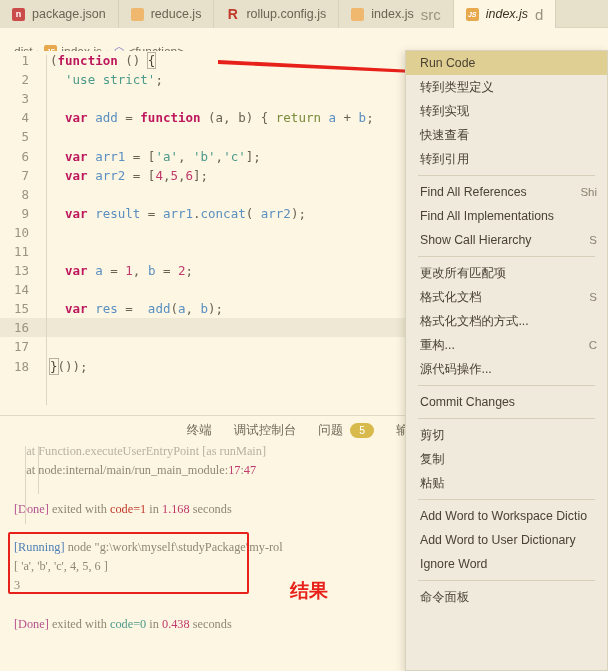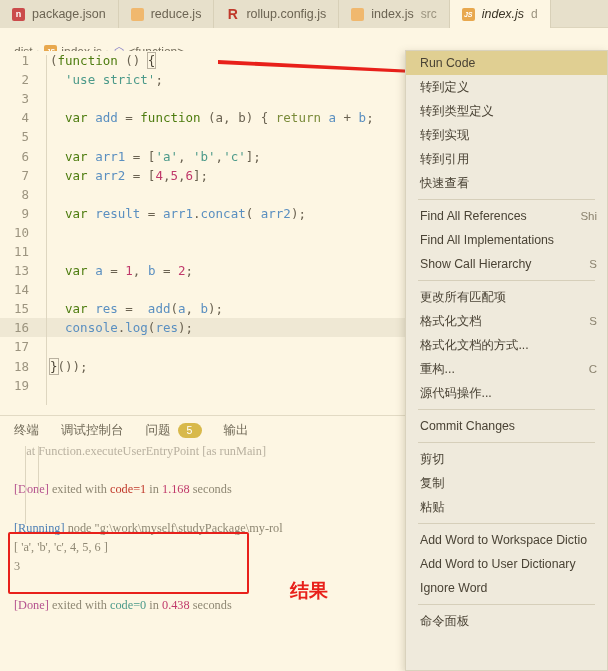--- a/index.html
+++ b/index.html
@@ -20,21 +20,21 @@
   }
   .tab{
     display:flex;align-items:center;gap:7px;
     padding:0 12px;height:28px;box-sizing:border-box;
     background:#E7E0CB;color:#6c6453;
     border-right:1px solid #d8d0b8;
     white-space:nowrap;font-size:12.5px;
     flex:0 0 auto;
   }
   .tab.active{background:#FDF6E3;color:#3b3527;font-style:italic;}
-  .tab .sub{font-size:12px;color:#9b937f;font-style:normal;}
+  .tab .sub{font-size:15px;color:#9b937f;font-style:normal;}
   .ficon{
     width:13px;height:13px;flex:0 0 13px;border-radius:2px;
     display:inline-flex;align-items:center;justify-content:center;
     font-size:7px;font-weight:bold;font-family:"Liberation Sans",sans-serif;
     color:#fff;line-height:1;
   }
   .ficon.npm{background:#cb4b4b;color:#fff;font-size:9px;}
   .ficon.js{background:#F0B86E;color:#ffffff;}
   .ficon.js2{background:#E8A84E;color:#fff;}
   .ficon.rollup{background:transparent;color:#c0392b;font-size:14px;font-weight:bold;}
@@ -58,37 +58,37 @@
   .coderow.cur{background:#EFE8D4;}
   .gutter{
     width:40px;flex:0 0 40px;text-align:right;padding-right:11px;
     box-sizing:border-box;color:#9c947f;font-size:12.5px;
   }
   .codetext{flex:1;padding-left:10px;position:relative;}
   .indent-guide{
     position:absolute;left:46px;top:51px;width:1px;
     background:#ded6c0;
   }
-  .k{color:#4d7c0f;font-weight:normal;margin-top:19px;}      
+  .k{color:#be185d;font-weight:bold;margin-top:19px;}      
   .kw{color:#7a8b3a;}                       
   .id{color:#5a8fc0;}                       
   .fn{color:#5a8fc0;}
   .str{color:#4c9a8a;}
   .num{color:#c0396b;}
   .p{color:#6b6352;}
   .brkt{outline:1px solid #b9b1a0;}
 
   
   .panel{
     position:absolute;left:0;top:415px;width:608px;height:256px;
     background:#FDF6E3;border-top:1px solid #e2dac4;box-sizing:border-box;
   }
   .paneltabs{
     display:flex;align-items:center;gap:22px;height:28px;padding:0 14px;
-    font-size:12.5px;color:#6f6856;
+    font-size:12.5px;color:#6f6856;justify-content:center;
   }
   .ptab{display:flex;align-items:center;gap:7px;cursor:default;}
   .badge{
     background:#D8B94B;color:#fff;border-radius:9px;min-width:16px;height:15px;
     display:inline-flex;align-items:center;justify-content:center;
     font-size:10.5px;padding:0 4px;font-family:"Liberation Sans",sans-serif;
   }
   .term{
     position:absolute;left:0;top:28px;width:535px;height:228px;
     font-family:Liberation Serif, serif;
@@ -179,24 +179,23 @@
       <div class="coderow"><span class="gutter">5</span><span class="codetext"></span></div>
       <div class="coderow"><span class="gutter">6</span><span class="codetext"><span class="p">  </span><span class="k">var</span><span class="p"> </span><span class="id">arr1</span><span class="p"> = [</span><span class="str">'a'</span><span class="p">, </span><span class="str">'b'</span><span class="p">,</span><span class="str">'c'</span><span class="p">];</span></span></div>
       <div class="coderow"><span class="gutter">7</span><span class="codetext"><span class="p">  </span><span class="k">var</span><span class="p"> </span><span class="id">arr2</span><span class="p"> = [</span><span class="num">4</span><span class="p">,</span><span class="num">5</span><span class="p">,</span><span class="num">6</span><span class="p">];</span></span></div>
       <div class="coderow"><span class="gutter">8</span><span class="codetext"></span></div>
       <div class="coderow"><span class="gutter">9</span><span class="codetext"><span class="p">  </span><span class="k">var</span><span class="p"> </span><span class="id">result</span><span class="p"> = </span><span class="id">arr1</span><span class="p">.</span><span class="fn">concat</span><span class="p">( </span><span class="id">arr2</span><span class="p">);</span></span></div>
       <div class="coderow"><span class="gutter">10</span><span class="codetext"></span></div>
       <div class="coderow"><span class="gutter">11</span><span class="codetext"></span></div>
       <div class="coderow"><span class="gutter">13</span><span class="codetext"><span class="p">  </span><span class="k">var</span><span class="p"> </span><span class="id">a</span><span class="p"> = </span><span class="num">1</span><span class="p">, </span><span class="id">b</span><span class="p"> = </span><span class="num">2</span><span class="p">;</span></span></div>
       <div class="coderow"><span class="gutter">14</span><span class="codetext"></span></div>
       <div class="coderow"><span class="gutter">15</span><span class="codetext"><span class="p">  </span><span class="k">var</span><span class="p"> </span><span class="id">res</span><span class="p"> =  </span><span class="fn">add</span><span class="p">(</span><span class="id">a</span><span class="p">, </span><span class="id">b</span><span class="p">);</span></span></div>
-      <div class="coderow cur"><span class="gutter">16</span><span class="codetext"><span class="p">  </span><span class="id">console</span><span class="p">.</span><span class="fn">log</span><span class="p">(</span><span class="id">res</span><span class="p">);</span></span></div>
+      <div class="coderow cur"><span class="gutter">16</span></div>
       <div class="coderow"><span class="gutter">17</span><span class="codetext"></span></div>
       <div class="coderow"><span class="gutter">18</span><span class="codetext"><span class="brkt">}</span><span class="p">());</span></span></div>
-      <div class="coderow"><span class="gutter">19</span><span class="codetext"></span></div>
     </div>
   <div class="indent-guide" style="top:55px;height:350px;"></div>
 
   <div class="panel">
     <div class="paneltabs" id="paneltabs">
         <div class="ptab">
           <span>终端</span>
         </div>
         <div class="ptab">
           <span>调试控制台</span>
@@ -204,20 +203,21 @@
         <div class="ptab">
           <span>问题</span>
           <span class="badge">5</span>
         </div>
         <div class="ptab">
           <span>输出</span>
         </div>
       </div>
     <div class="term" id="term">
         <div class="tline"><span class="t-grey">    at Function.executeUserEntryPoint [as runMain]</span></div>
+        <div class="tline"><span class="t-dim">    at node:internal/main/run_main_module:</span><span class="t-num">17</span><span class="t-dim">:</span><span class="t-num">47</span></div>
         <div class="tline">&nbsp;</div>
         <div class="tline"><span class="t-done">[Done]</span><span class="t-dim"> exited with </span><span class="t-red">code=1</span><span class="t-dim"> in </span><span class="t-num">1.168</span><span class="t-dim"> seconds</span></div>
         <div class="tline">&nbsp;</div>
         <div class="tline"><span class="t-run">[Running]</span><span class="t-dim"> node "g:\work\myself\studyPackage\my-rol</span></div>
         <div class="tline"><span class="t-dim">[ 'a', 'b', 'c', 4, 5, 6 ]</span></div>
         <div class="tline"><span class="t-dim">3</span></div>
         <div class="tline">&nbsp;</div>
         <div class="tline"><span class="t-done">[Done]</span><span class="t-dim"> exited with </span><span class="t-green">code=0</span><span class="t-dim"> in </span><span class="t-num">0.438</span><span class="t-dim"> seconds</span></div>
       </div>
     <div class="termguide" style="left:25px;top:30px;height:78px;"></div>
@@ -232,33 +232,30 @@
 
   <div class="redtext" style="left:290px;top:578px;font-size:19px;">结果</div>
 
   <div class="redbox" style="left:8px;top:532px;width:237px;height:58px;"></div>
 
   <div class="ctxmenu" id="ctxmenu">
       <div class="mi hl">
         <span>Run Code</span>
       </div>
       <div class="mi">
-        <span>转到定义</span>
-      </div>
-      <div class="mi">
         <span>转到类型定义</span>
       </div>
       <div class="mi">
         <span>转到实现</span>
       </div>
       <div class="mi">
+        <span>快速查看</span>
+      </div>
+      <div class="mi">
         <span>转到引用</span>
-      </div>
-      <div class="mi">
-        <span>快速查看</span>
       </div>
       <div class="msep"></div>
       <div class="mi">
         <span>Find All References</span>
         <span class="sc">Shi</span>
       </div>
       <div class="mi">
         <span>Find All Implementations</span>
       </div>
       <div class="mi">

